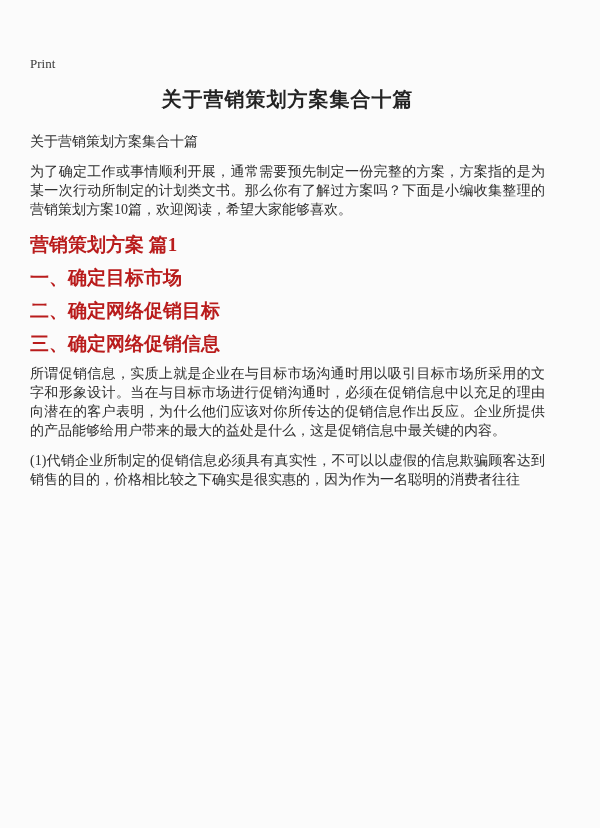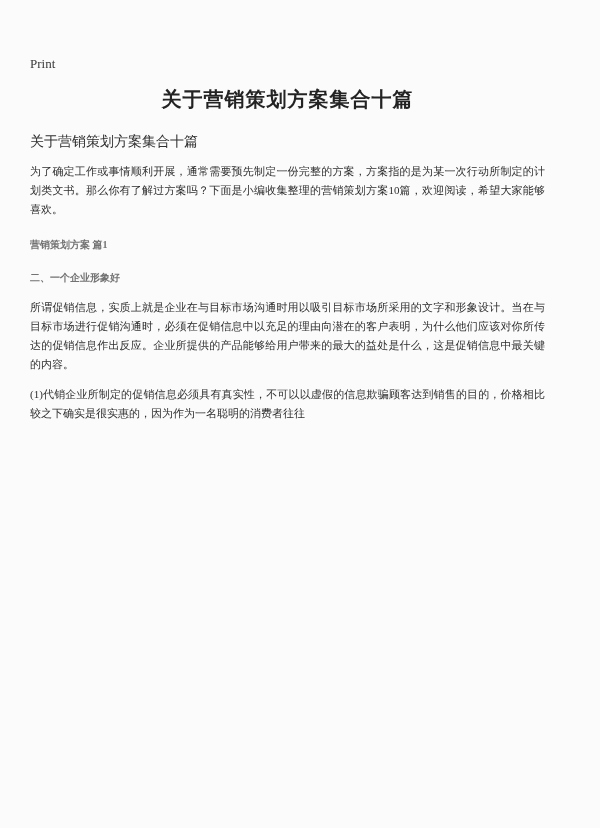--- a/index.html
+++ b/index.html
@@ -33,58 +33,60 @@
     letter-spacing: 1px;
     color: #232323;
   }
   .doc-subtitle {
     margin-top: 20px;
     font-size: 14px;
     color: #2e2e2e;
   }
   .para {
     margin: 11px 0 0 0;
-    font-size: 11px;
+    font-size: 14px;
     line-height: 19px;
     text-align: justify;
     line-break: anywhere;
     word-break: break-all;
     color: #2e2e2e;
   }
   .heading {
     margin: 14px 0 0 0;
-    font-size: 10px;
+    font-size: 19px;
     line-height: 19px;
     font-weight: bold;
-    color: #737373;
+    color: #b91c1c;
   }
   .heading.first-section {
     margin-top: 16px;
   }
 </style>
 </head>
 <body>
 
 <div class="page">
 
   <span class="print-link">Print</span>
 
   <div class="doc-title">关于营销策划方案集合十篇</div>
 
   <div class="doc-subtitle">关于营销策划方案集合十篇</div>
 
   <p class="para">为了确定工作或事情顺利开展，通常需要预先制定一份完整的方案，方案指的是为某一次行动所制定的计划类文书。那么你有了解过方案吗？下面是小编收集整理的营销策划方案10篇，欢迎阅读，希望大家能够喜欢。</p>
 
   <div class="heading first-section">营销策划方案 篇1</div>
 
+  <div class="heading">一、确定目标市场</div>
 
 
 
-  <div class="heading">二、一个企业形象好</div>
+  <div class="heading">二、确定网络促销目标</div>
 
 
 
+  <div class="heading">三、确定网络促销信息</div>
 
   <p class="para">所谓促销信息，实质上就是企业在与目标市场沟通时用以吸引目标市场所采用的文字和形象设计。当在与目标市场进行促销沟通时，必须在促销信息中以充足的理由向潜在的客户表明，为什么他们应该对你所传达的促销信息作出反应。企业所提供的产品能够给用户带来的最大的益处是什么，这是促销信息中最关键的内容。</p>
 
   <p class="para">(1)代销企业所制定的促销信息必须具有真实性，不可以以虚假的信息欺骗顾客达到销售的目的，价格相比较之下确实是很实惠的，因为作为一名聪明的消费者往往</p>
 
 </div>
 
 </body></html>

